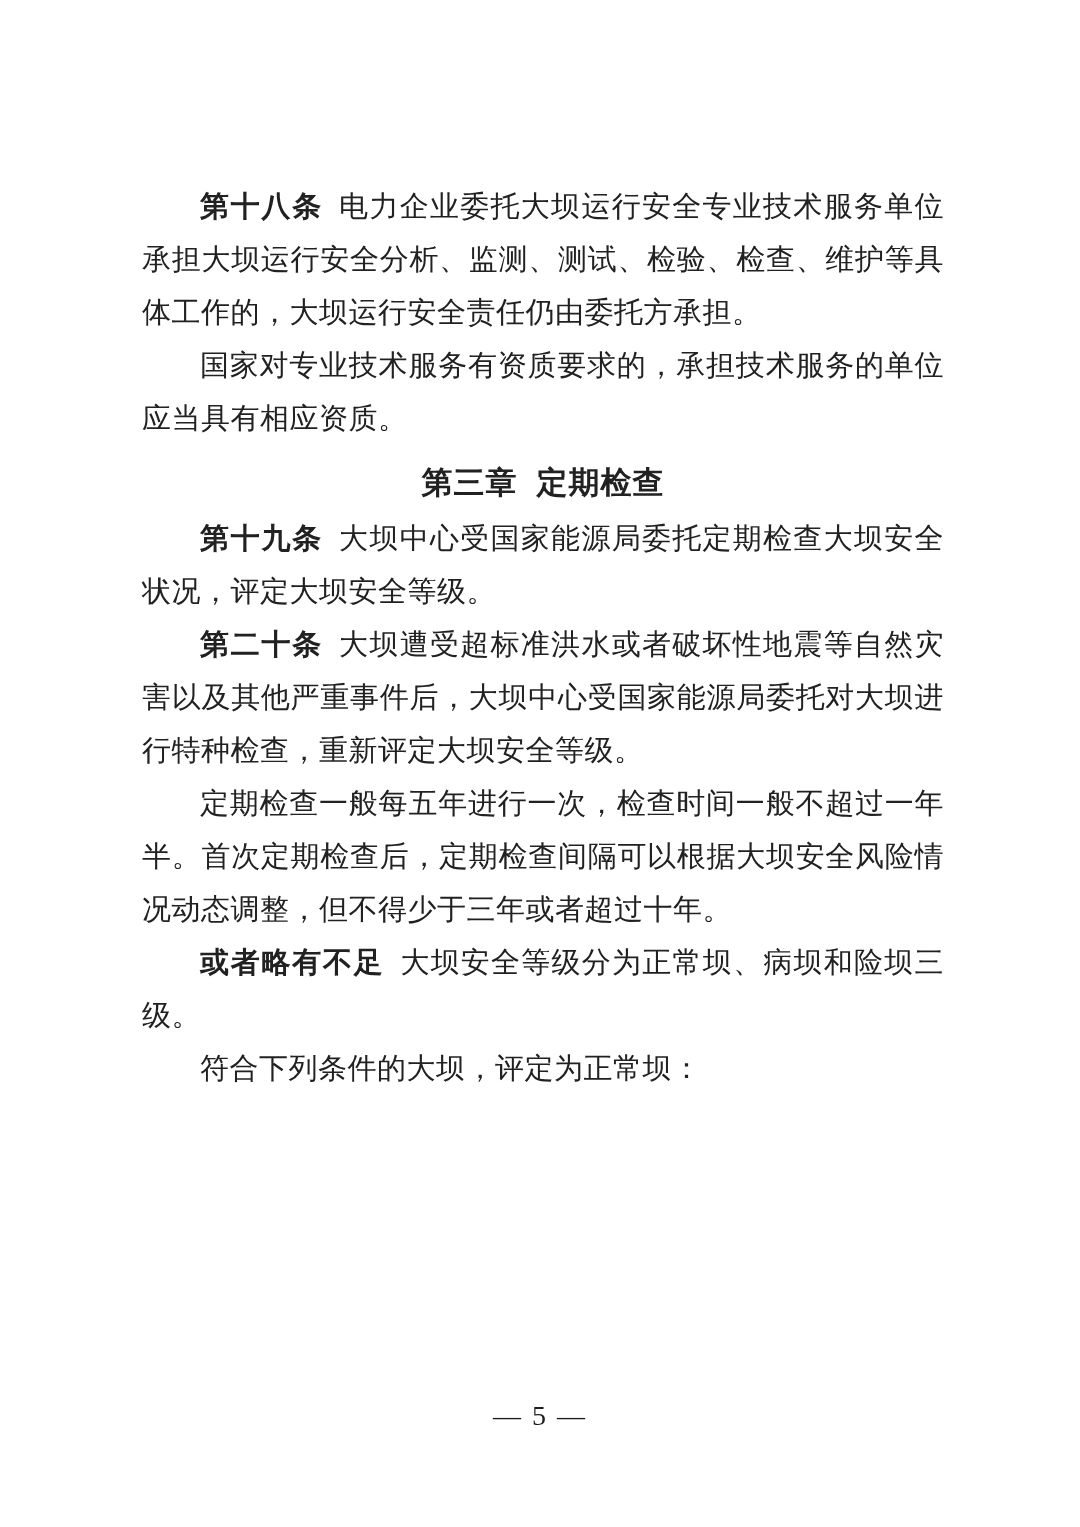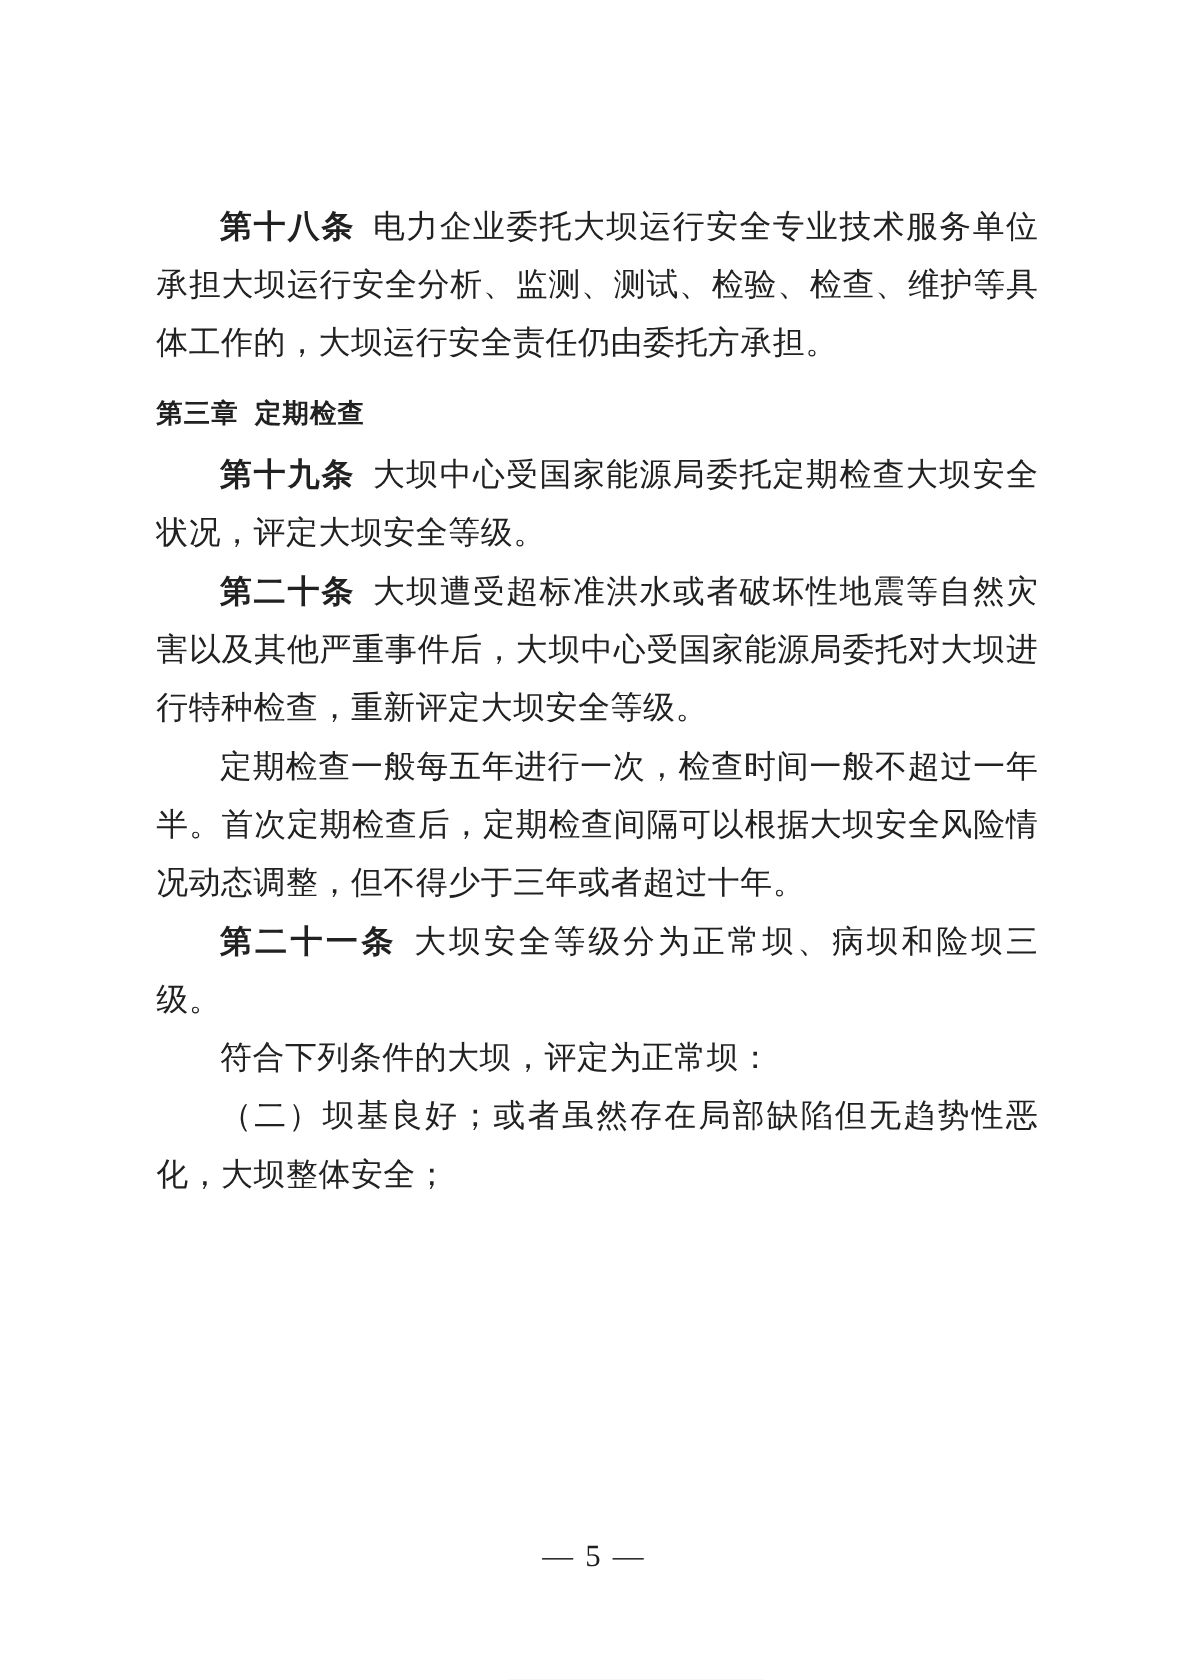--- a/index.html
+++ b/index.html
@@ -32,22 +32,23 @@
     letter-spacing: 0.5px;
   }
   .article-label {
     font-family: "Liberation Sans", "DejaVu Sans", sans-serif;
     font-weight: 700;
     letter-spacing: 1px;
     margin-right: 0.55em;
   }
   .chapter-heading {
     margin: 11px 0 3px 0;
-    font-size: 24px;
+    font-size: 31px;
     line-height: 53px;
+    text-align: center;
     text-indent: 0;
     font-family: "Liberation Sans", "DejaVu Sans", sans-serif;
     font-weight: 700;
     word-spacing: 0.3em;
     letter-spacing: 1px;
   }
   .footer {
     position: absolute;
     left: 0;
     right: 0;
@@ -57,22 +58,22 @@
     letter-spacing: 2px;
     color: #1d1d1d;
   }
 </style>
 </head>
 <body>
 
 <div class="page">
   <div class="content">
       <p class="para"><span class="article-label">第十八条</span>电力企业委托大坝运行安全专业技术服务单位承担大坝运行安全分析、监测、测试、检验、检查、维护等具体工作的，大坝运行安全责任仍由委托方承担。</p>
+      <p class="para">国家对专业技术服务有资质要求的，承担技术服务的单位应当具有相应资质。</p>
       <p class="chapter-heading">第三章 定期检查</p>
       <p class="para"><span class="article-label">第十九条</span>大坝中心受国家能源局委托定期检查大坝安全状况，评定大坝安全等级。</p>
       <p class="para"><span class="article-label">第二十条</span>大坝遭受超标准洪水或者破坏性地震等自然灾害以及其他严重事件后，大坝中心受国家能源局委托对大坝进行特种检查，重新评定大坝安全等级。</p>
       <p class="para">定期检查一般每五年进行一次，检查时间一般不超过一年半。首次定期检查后，定期检查间隔可以根据大坝安全风险情况动态调整，但不得少于三年或者超过十年。</p>
-      <p class="para"><span class="article-label">第二十一条</span>大坝安全等级分为正常坝、病坝和险坝三级。</p>
+      <p class="para"><span class="article-label">或者略有不足</span>大坝安全等级分为正常坝、病坝和险坝三级。</p>
       <p class="para">符合下列条件的大坝，评定为正常坝：</p>
-      <p class="para">（二）坝基良好；或者虽然存在局部缺陷但无趋势性恶化，大坝整体安全；</p>
     </div>
   <div class="footer">— 5 —</div>
 </div>
 
 </body></html>

